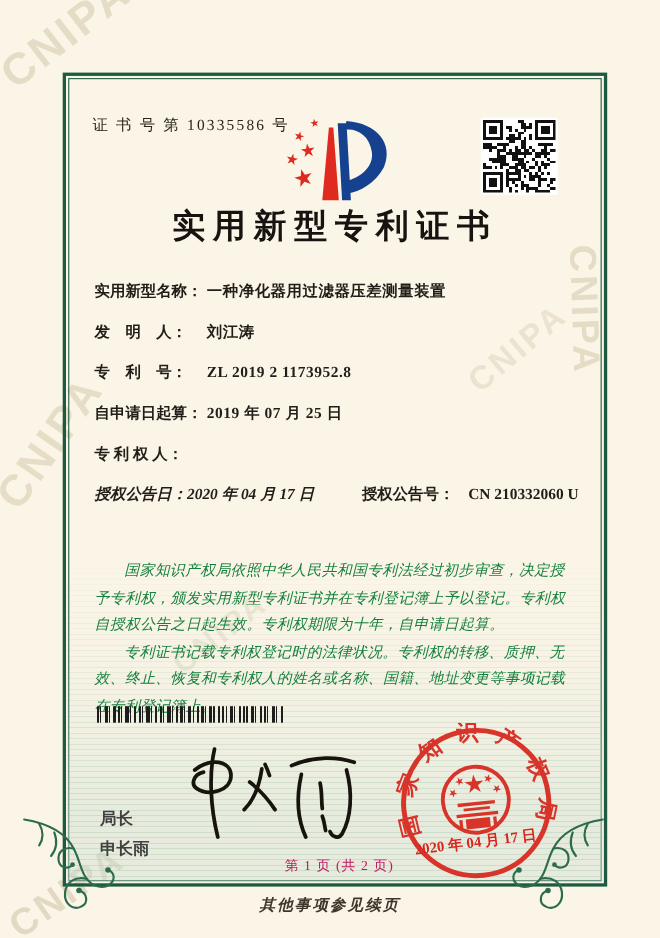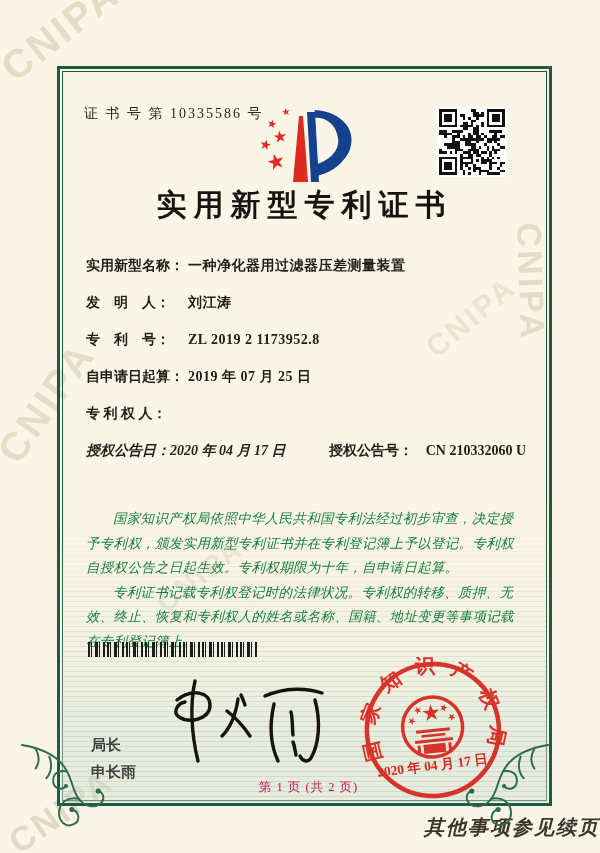--- a/index.html
+++ b/index.html
@@ -86,22 +86,22 @@
   .page-info{
     position:absolute;left:4px;top:710px;width:100%;text-align:center;
     font-size:12.5px;color:#be185d;letter-spacing:1px;
   }
   
   .flourish{position:absolute;z-index:4;}
   .fl-left{left:20px;top:742px;transform:scaleX(-1);}
   .fl-right{left:462px;top:742px;}
   
   .footer-note{
-    position:absolute;left:0;top:814px;width:100%;text-align:right;z-index:1;
-    font-size:20px;font-style:italic;font-weight:600;letter-spacing:2px;color:#3e362c;
+    position:absolute;left:0;top:814px;width:100%;text-align:center;z-index:1;
+    font-size:14px;font-style:italic;font-weight:600;letter-spacing:2px;color:#3e362c;
   }
   svg text{font-family:"Liberation Serif","DejaVu Serif",serif;}
 </style>
 </head>
 <body>
 
 <svg width="0" height="0" style="position:absolute" aria-hidden="true">
   <defs>
     <path id="star" d="M0,-1 L0.2245,-0.309 0.951,-0.309 0.363,0.118 0.588,0.809 0,0.382 -0.588,0.809 -0.363,0.118 -0.951,-0.309 -0.2245,-0.309 Z"></path>
   </defs>

